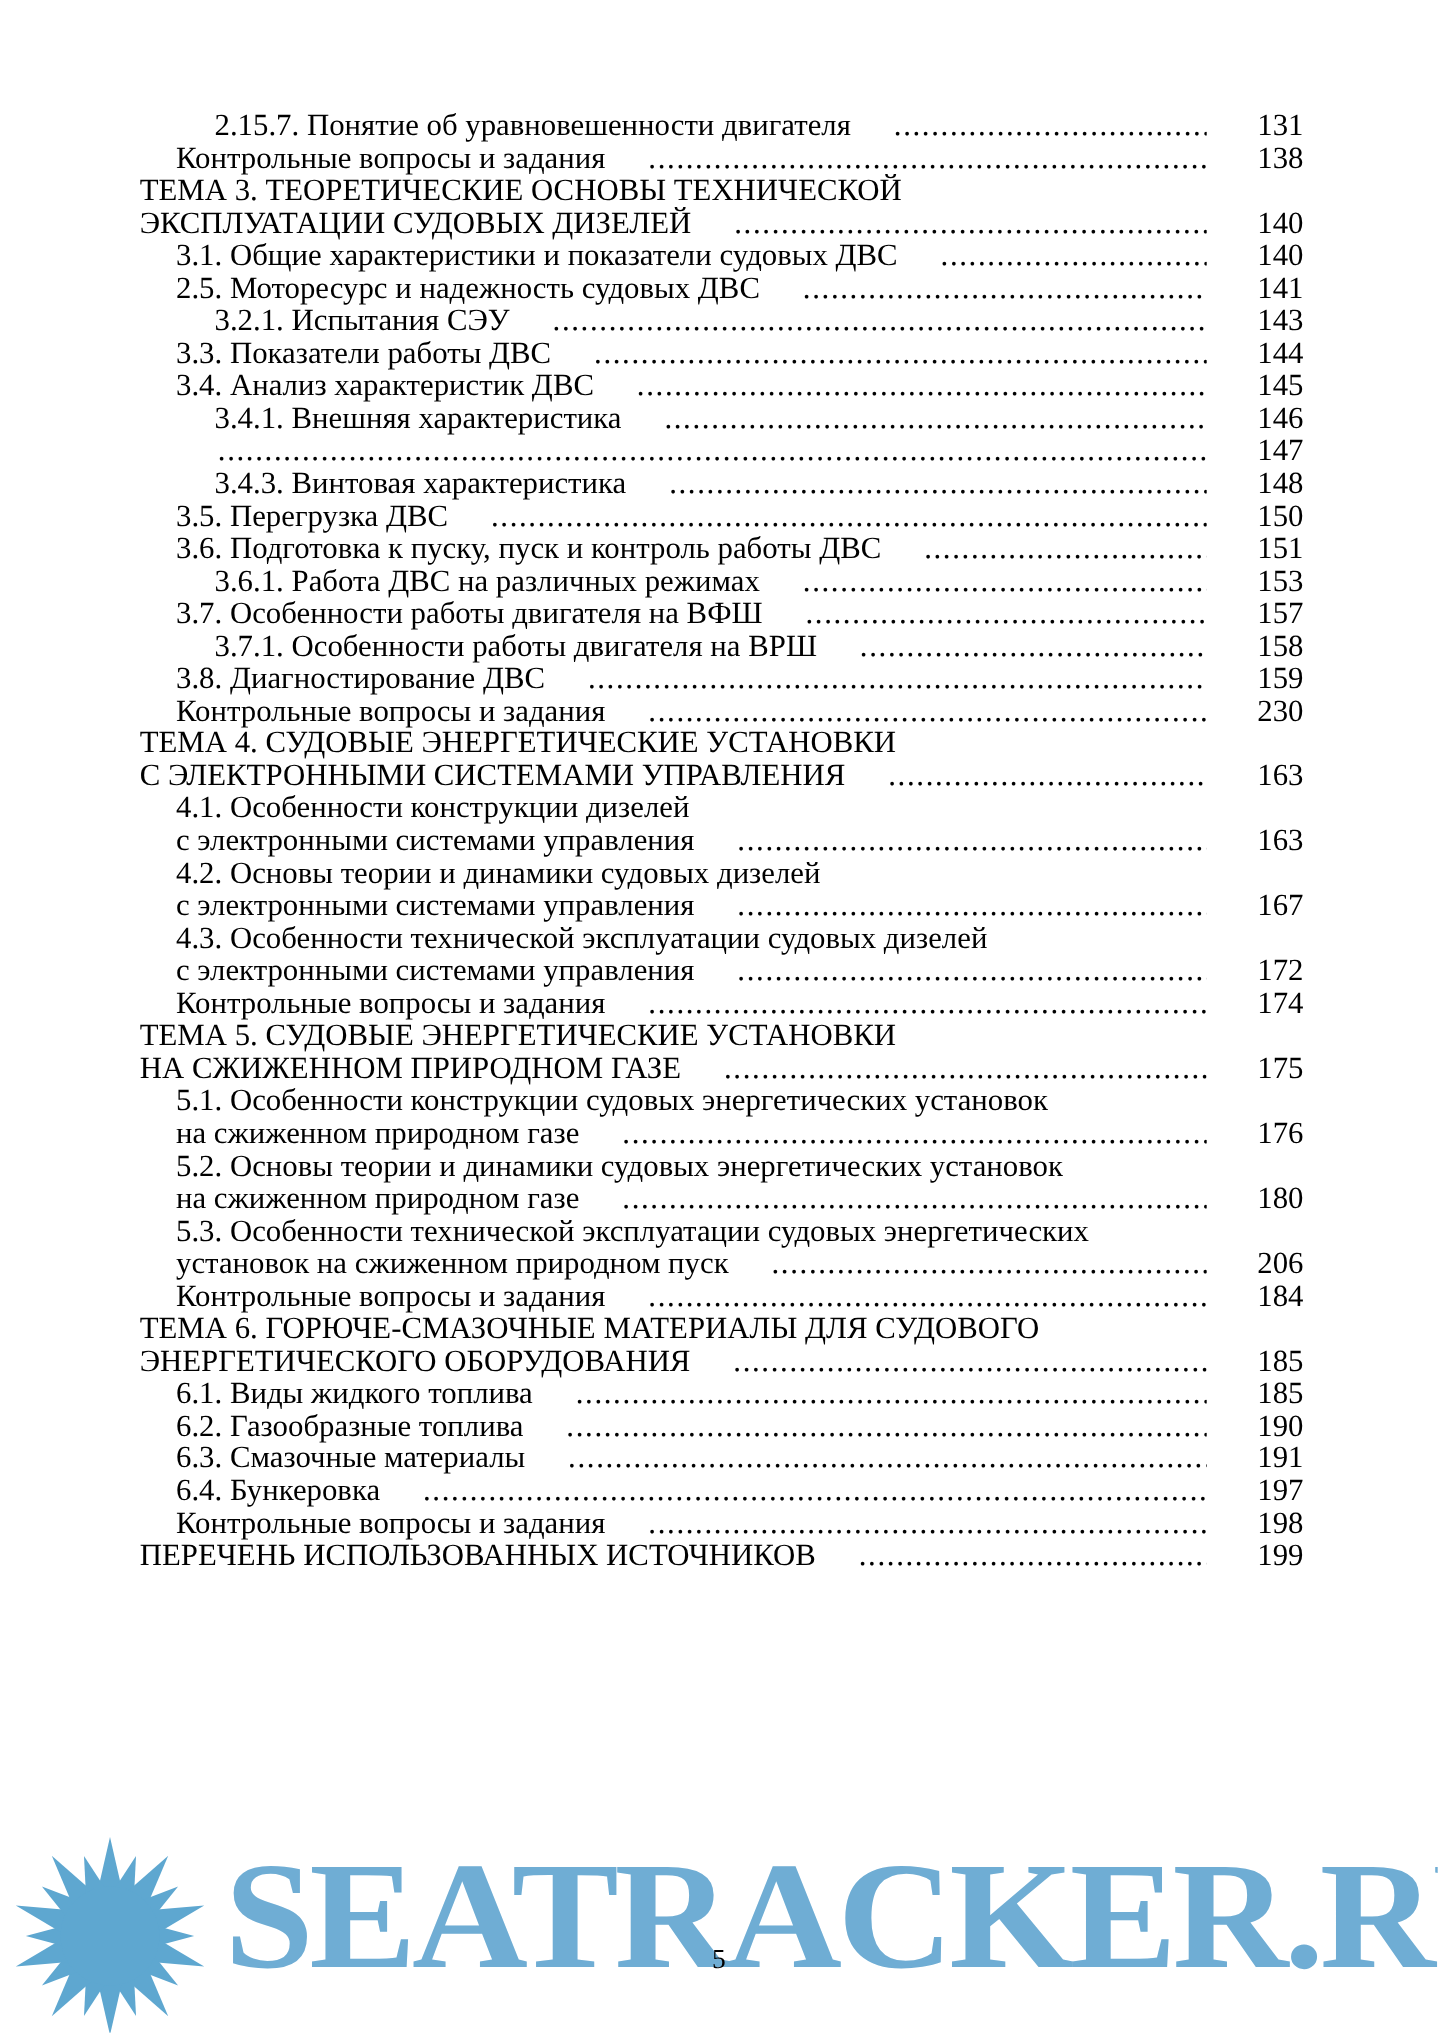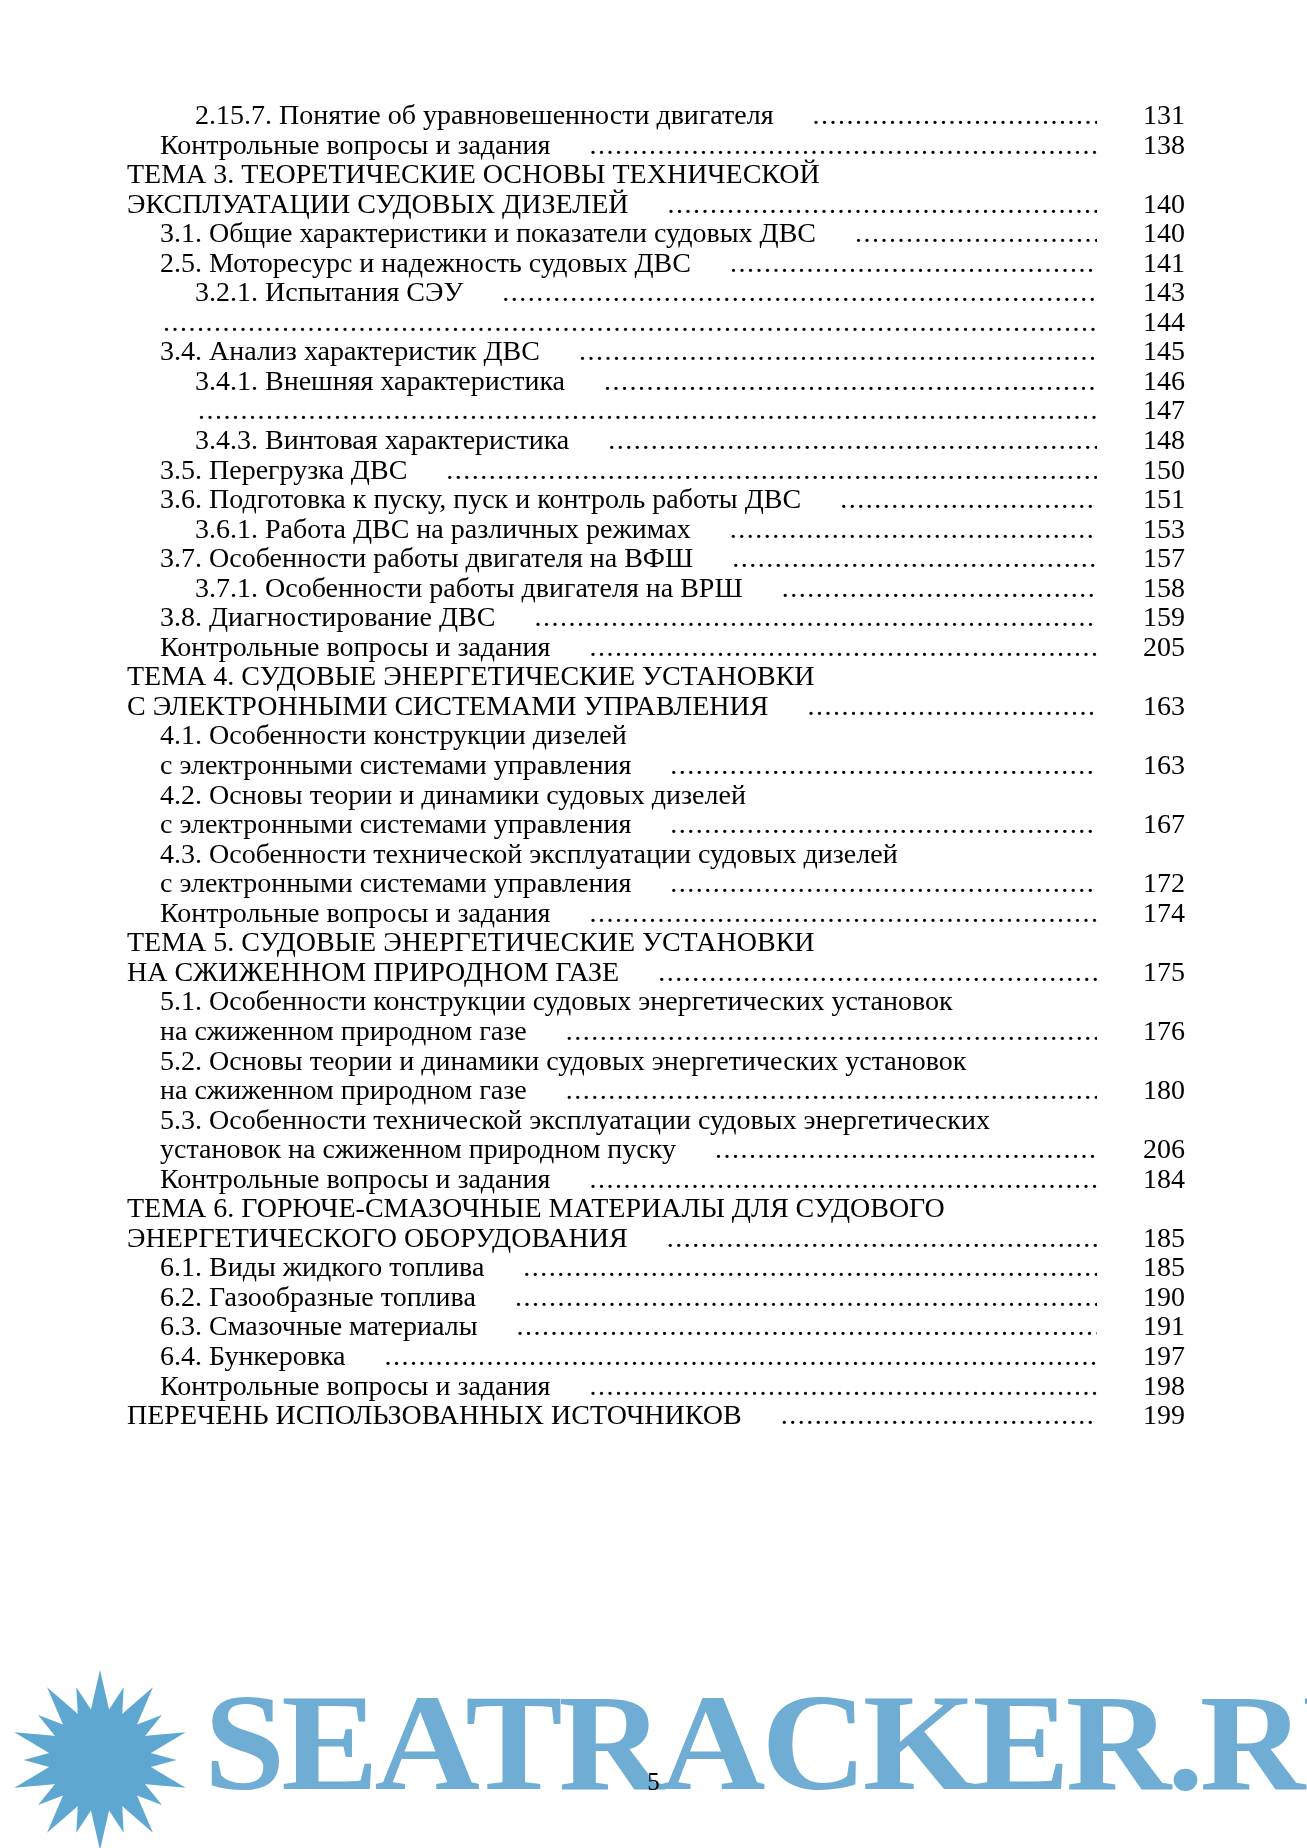--- a/index.html
+++ b/index.html
@@ -141,20 +141,21 @@
       </div>
       <div class="entry indent-2">
         <div class="line">
           <span class="txt">3.2.1. Испытания СЭУ</span>
           <span class="dots">..........................................................................................................................................................................................................................................................</span>
           <span class="page-num">143</span>
         </div>
       </div>
       <div class="entry indent-1">
         <div class="line">
+          <span class="txt">3.3. Показатели работы ДВС</span>
           <span class="dots">..........................................................................................................................................................................................................................................................</span>
           <span class="page-num">144</span>
         </div>
       </div>
       <div class="entry indent-1">
         <div class="line">
           <span class="txt">3.4. Анализ характеристик ДВС</span>
           <span class="dots">..........................................................................................................................................................................................................................................................</span>
           <span class="page-num">145</span>
         </div>
@@ -218,21 +219,21 @@
         <div class="line">
           <span class="txt">3.8. Диагностирование ДВС</span>
           <span class="dots">..........................................................................................................................................................................................................................................................</span>
           <span class="page-num">159</span>
         </div>
       </div>
       <div class="entry indent-1">
         <div class="line">
           <span class="txt">Контрольные вопросы и задания</span>
           <span class="dots">..........................................................................................................................................................................................................................................................</span>
-          <span class="page-num">205</span>
+          <span class="page-num">230</span>
         </div>
       </div>
       <div class="entry indent-0">
         <div class="line">
           <span class="txt">ТЕМА 4. СУДОВЫЕ ЭНЕРГЕТИЧЕСКИЕ УСТАНОВКИ</span>
         </div>
         <div class="line">
           <span class="txt">С ЭЛЕКТРОННЫМИ СИСТЕМАМИ УПРАВЛЕНИЯ</span>
           <span class="dots">..........................................................................................................................................................................................................................................................</span>
           <span class="page-num">163</span>
@@ -303,21 +304,21 @@
           <span class="txt">на сжиженном природном газе</span>
           <span class="dots">..........................................................................................................................................................................................................................................................</span>
           <span class="page-num">180</span>
         </div>
       </div>
       <div class="entry indent-1">
         <div class="line">
           <span class="txt">5.3. Особенности технической эксплуатации судовых энергетических</span>
         </div>
         <div class="line">
-          <span class="txt">установок на сжиженном природном пуску</span>
+          <span class="txt">установок на сжиженном природном пуск</span>
           <span class="dots">..........................................................................................................................................................................................................................................................</span>
           <span class="page-num">206</span>
         </div>
       </div>
       <div class="entry indent-1">
         <div class="line">
           <span class="txt">Контрольные вопросы и задания</span>
           <span class="dots">..........................................................................................................................................................................................................................................................</span>
           <span class="page-num">184</span>
         </div>

